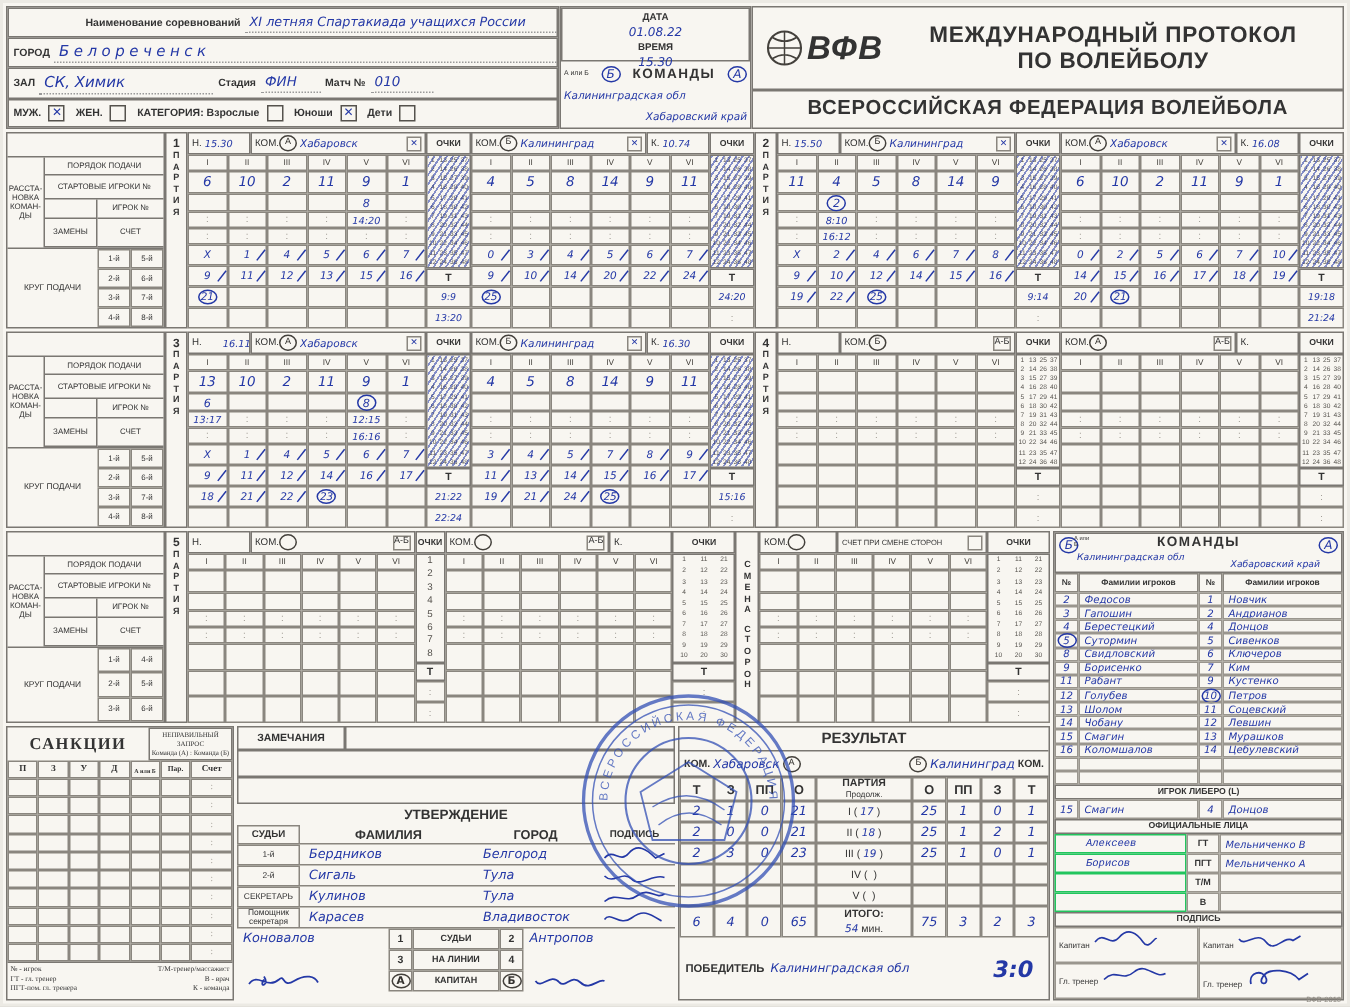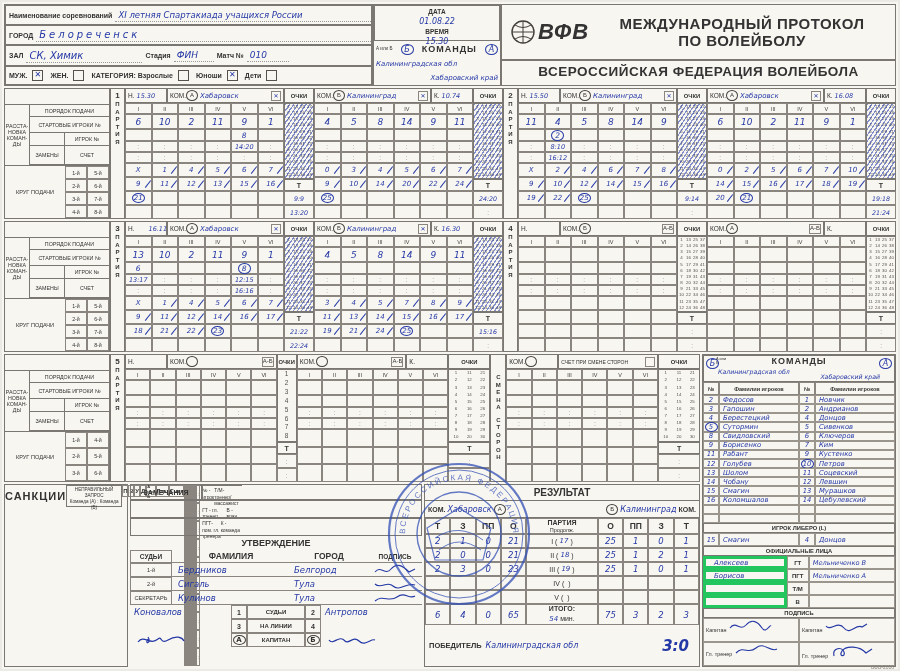--- a/index.html
+++ b/index.html
@@ -56,21 +56,21 @@
   .o8 .onum{font-size:6.5px;}
   .hatch{position:absolute;inset:0;background:repeating-linear-gradient(-56deg,rgba(36,56,166,0) 0 2.2px,rgba(36,56,166,.55) 2.2px 3.4px);}
   .otl{height:12px;display:flex;align-items:center;justify-content:center;font-weight:bold;font-size:7px;border:1px solid #7a7772;box-sizing:border-box;}
   .otwrap{height:28px;display:flex;flex-direction:column;}
   .otwrap .c{font-size:6.3px;}
   .minigrid{width:44px;display:flex;flex-direction:column;}
   .prow{display:flex;flex:1;}
   .pc{flex:1;border:1px solid #8a867f;box-sizing:border-box;display:flex;align-items:center;justify-content:center;font-size:5.3px;}
   .kruglbl{flex:1;display:flex;align-items:center;justify-content:center;text-align:center;font-size:5.6px;}
   
-  .sanc{width:124px;display:flex;flex-direction:row;font-size:6px;}
+  .sanc{width:152px;display:flex;flex-direction:column;font-size:6px;font-family:Liberation Serif, serif;}
   .sanhead{display:flex;height:22px;}
   .santitle{flex:1;display:flex;align-items:center;justify-content:center;font-size:11px;font-weight:bold;letter-spacing:1px;}
   .sanimp{width:56px;font-size:4.6px;text-align:center;line-height:1.3;padding:1px;}
   .sancols{display:flex;height:12px;font-weight:bold;}
   .sanrows{flex:1;display:flex;flex-direction:column;}
   .sanrow{display:flex;flex:1;}
   .sac{flex:1;border:1px solid #8a867f;box-sizing:border-box;display:flex;align-items:center;justify-content:center;}
   .sac.w2{flex:1.4;}
   .sanleg{font-size:4.9px;line-height:1.35;padding:2px;border-top:1px solid #7a7772;}
   .sanleg div{display:flex;justify-content:space-between;}
@@ -106,39 +106,39 @@
   .r-title{text-align:center;font-weight:bold;font-size:9px;letter-spacing:1px;}
   .r-cols{display:flex;height:13px;font-size:5.6px;font-weight:bold;}
   .rc-n{width:16px;border:1px solid #8a867f;box-sizing:border-box;display:flex;align-items:center;justify-content:center;}
   .rc-f{flex:1;border:1px solid #8a867f;box-sizing:border-box;display:flex;align-items:center;justify-content:center;}
   .rrows{flex:1;display:flex;flex-direction:column;}
   .rrow{display:flex;flex:1;min-height:0;}
   .rn{width:16px;border:1px solid #9a968e;box-sizing:border-box;display:flex;align-items:center;justify-content:center;font-size:6.8px;}
   .rf{flex:1;border:1px solid #9a968e;box-sizing:border-box;display:flex;align-items:center;padding-left:3px;font-size:6.8px;overflow:hidden;white-space:nowrap;}
   .rsub{height:10px;display:flex;align-items:center;justify-content:center;font-size:5.8px;font-weight:bold;border:1px solid #7a7772;box-sizing:border-box;}
   .offrow{display:flex;height:13px;}
-  .offl{flex:1.2;border:3px solid #22c55e;box-sizing:border-box;display:flex;align-items:center;padding-left:8px;font-size:7px;}
+  .offl{flex:1.2;border:1px solid #22c55e;box-sizing:border-box;display:flex;align-items:center;padding-left:20px;font-size:7px;font-family:Liberation Mono, monospace;}
   .offr{width:22px;border:1px solid #9a968e;box-sizing:border-box;display:flex;align-items:center;justify-content:center;font-size:6px;font-weight:bold;}
   .offn{flex:1.4;border:1px solid #9a968e;box-sizing:border-box;display:flex;align-items:center;padding-left:3px;font-size:6.6px;overflow:hidden;white-space:nowrap;}
   .capgrid{display:flex;flex:1;}
   .capcell{flex:1;border:1px solid #9a968e;box-sizing:border-box;font-size:5.4px;padding:1px 2px;position:relative;overflow:hidden;}
   .smena{width:16px;display:flex;flex-direction:column;align-items:center;font-size:6px;font-weight:bold;border:1px solid #7a7772;box-sizing:border-box;justify-content:center;}
   .stamp{position:absolute;left:383px;top:458px;width:152px;height:152px;opacity:.75;pointer-events:none;z-index:5;}
   .footcode{position:absolute;right:6px;bottom:1px;font-size:5px;color:#8a867f;}
   .sgn{display:inline-block;}
 </style>
 </head>
 <body>
 
 <div class="page">
 <div class="sheet"></div>
 
 <div class="hdr">
   <div class="bx" style="width:369px;display:flex;flex-direction:column;background:#f8f6f1;">
-    <div class="hcellrow bx" style="height:20px;align-items:center;">
+    <div class="hcellrow bx" style="height:20px;align-items:center;padding-left:48px;">
       <span class="hlab">Наименование соревнований</span>
       <span class="hval pen" style="font-size:8.5px;">XI летняя Спартакиада учащихся России</span>
     </div>
     <div class="hcellrow bx" style="height:20px;align-items:center;">
       <span class="hlab">ГОРОД</span>
       <span class="hval pen" style="font-size:10px;letter-spacing:3px;">Белореченск</span>
     </div>
     <div class="hcellrow bx" style="height:21px;align-items:center;">
       <span class="hlab">ЗАЛ</span>
       <span class="hval pen" style="font-size:10px;max-width:110px;">СК, Химик</span>
@@ -2489,20 +2489,30 @@
           <div class="aprow">
             <div class="apr">СЕКРЕТАРЬ</div>
             <div class="apf pen">Кулинов</div>
             <div class="apc pen">Тула</div>
             <div class="aps">
               <svg width="44" height="12" viewBox="0 0 44 12">
                 <path d="M2 9 C10 2 16 11 24 5 S36 8 42 4" fill="none" stroke="#2438a6" stroke-width="1.1"></path>
               </svg>
             </div>
           </div>
+          <div class="aprow">
+            <div class="apr">Помощник секретаря</div>
+            <div class="apf pen">Карасев</div>
+            <div class="apc pen">Владивосток</div>
+            <div class="aps">
+              <svg width="44" height="12" viewBox="0 0 44 12">
+                <path d="M2 7 C6 1 12 12 20 6 S32 3 40 8" fill="none" stroke="#2438a6" stroke-width="1.1"></path>
+              </svg>
+            </div>
+          </div>
         </div>
     <div class="ljrow">
       <div class="ljname pen">Коновалов</div>
       <div class="ljnum">1</div>
       <div class="ljlab">СУДЬИ</div>
       <div class="ljnum">2</div>
       <div class="ljname pen">Антропов</div>
     </div>
     <div class="ljrow">
       <div class="ljname"></div>

